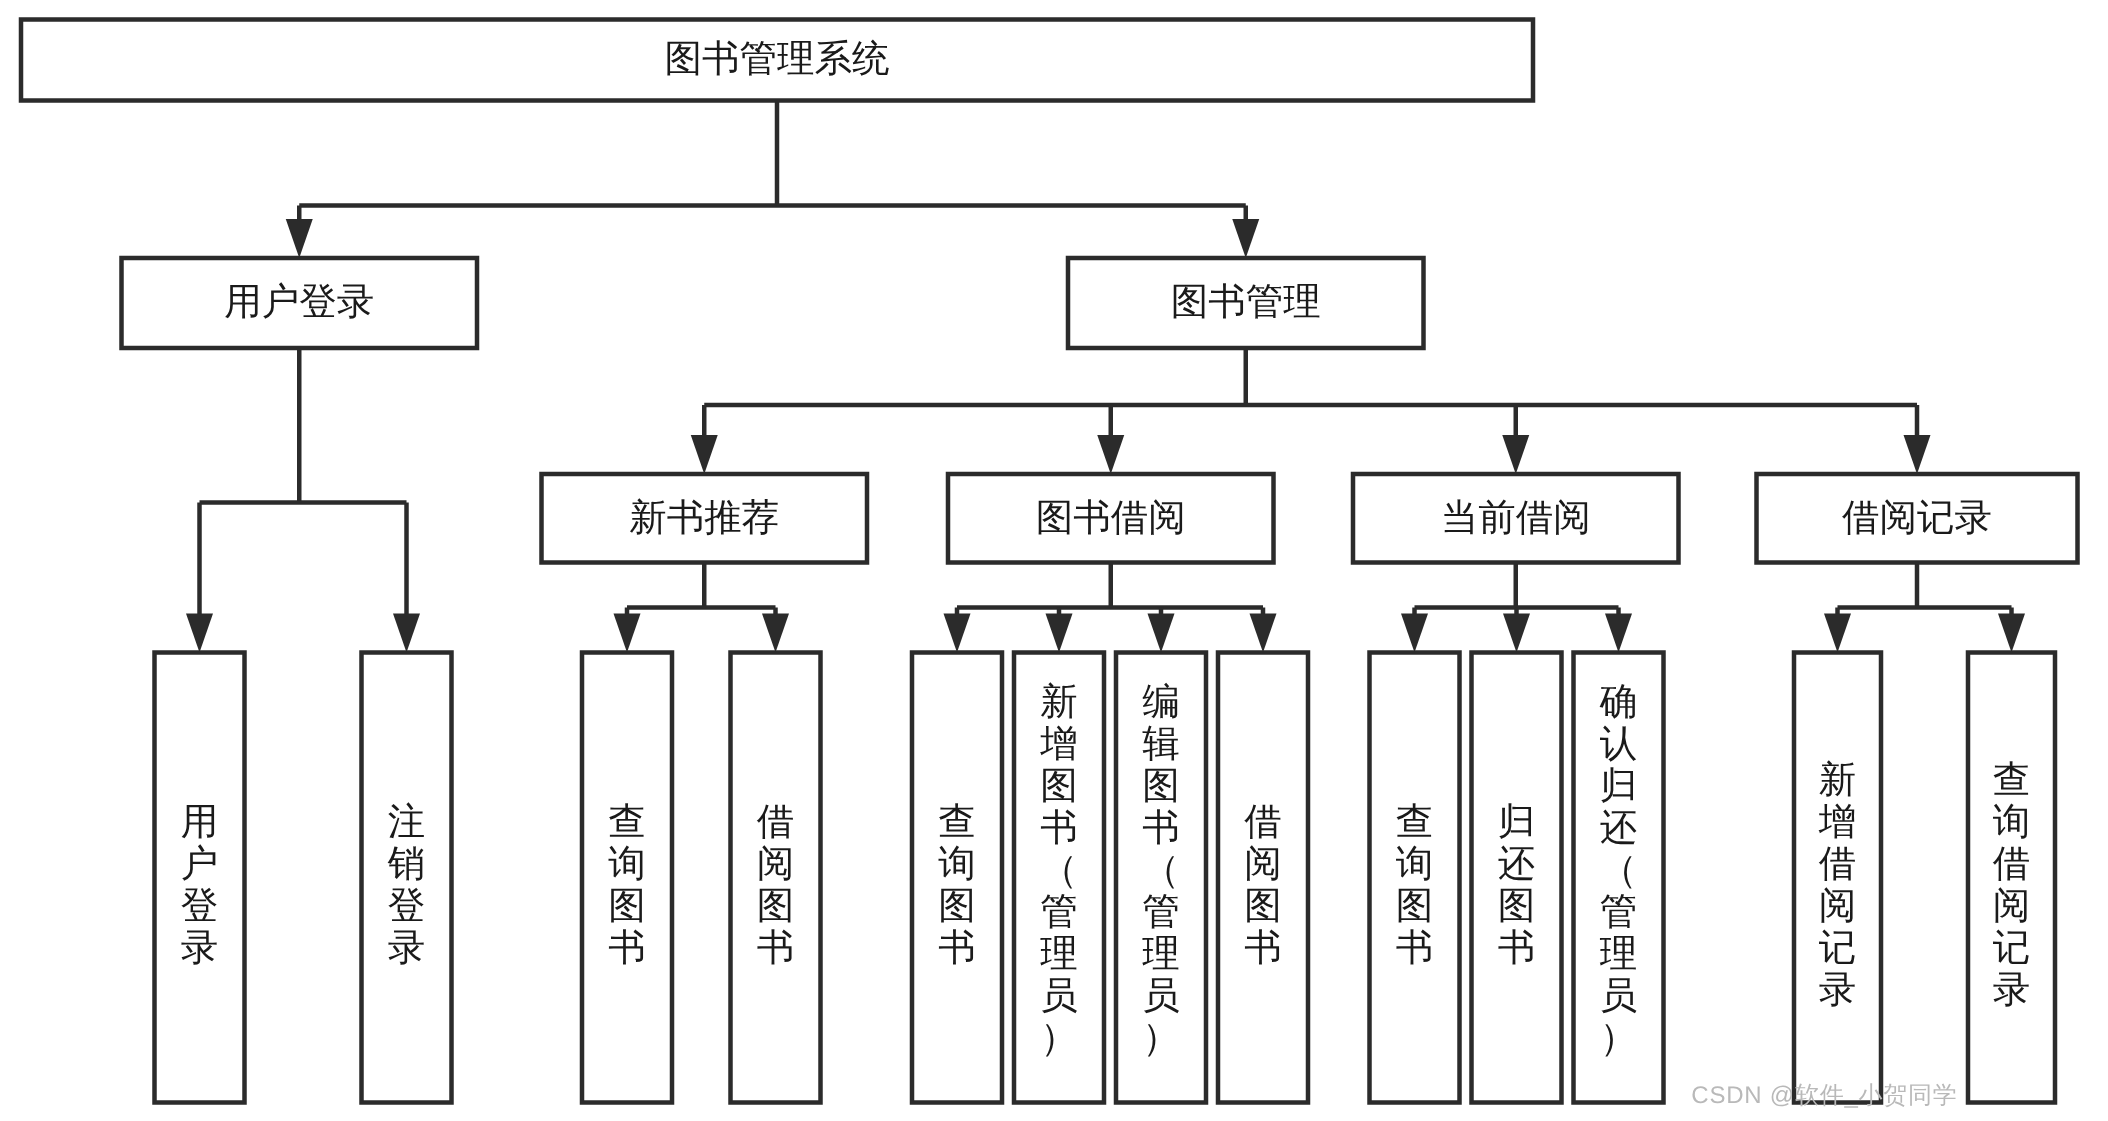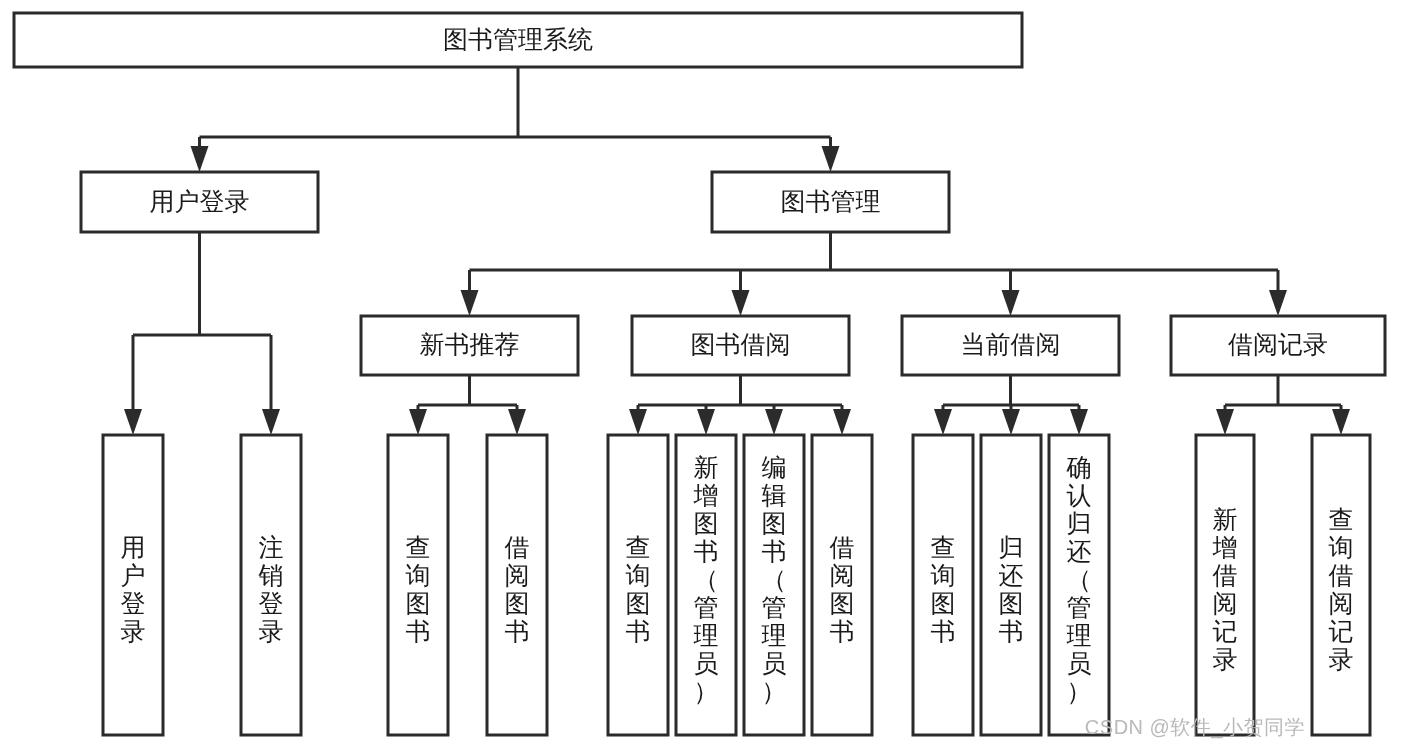--- a/index.html
+++ b/index.html
@@ -37,21 +37,21 @@
     font-size: 25px;
     fill: #1a1a1a;
     text-anchor: middle;
     dominant-baseline: middle;
   }
   .watermark {
     position: absolute;
     right: 8px;
     bottom: 6px;
     font-family: "Liberation Sans", "DejaVu Sans", sans-serif;
-    font-size: 20px;
+    font-size: 16px;
     color: #b9b9b9;
     letter-spacing: 0.5px;
     pointer-events: none;
     user-select: none;
   }
 </style>
 </head>
 <body>
 
 <div id="diagram-root">

